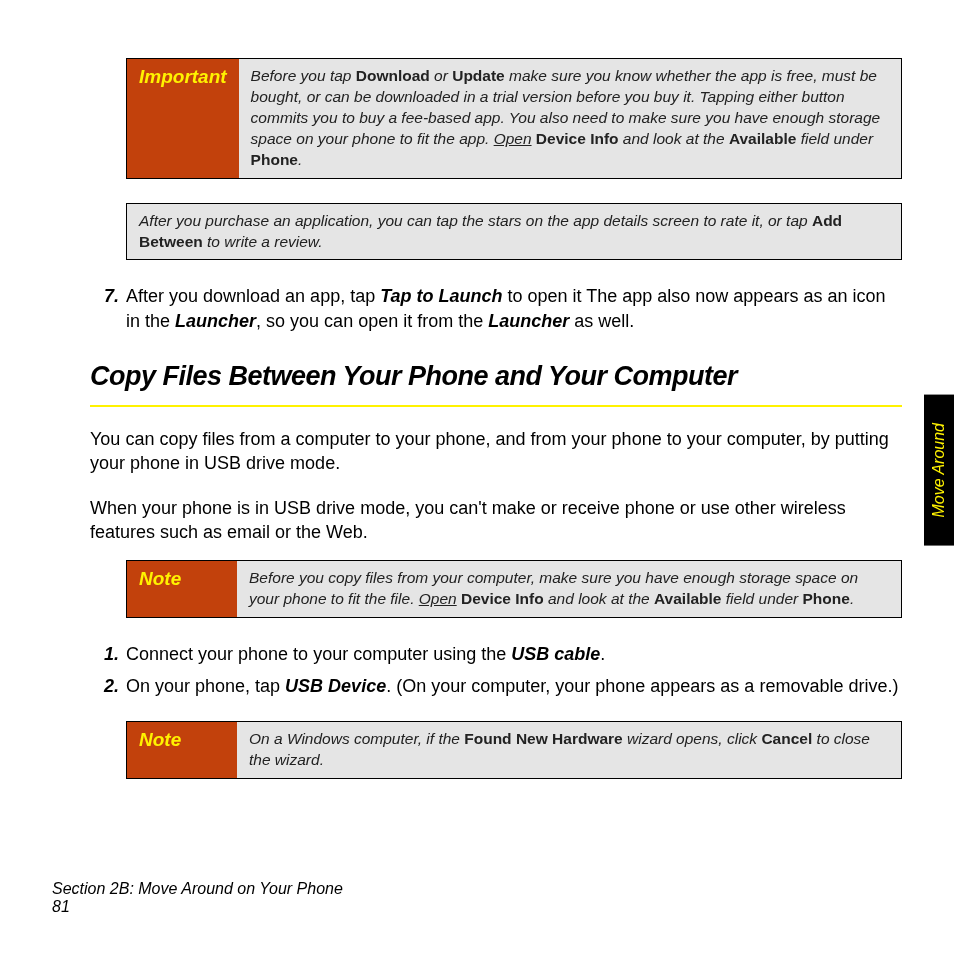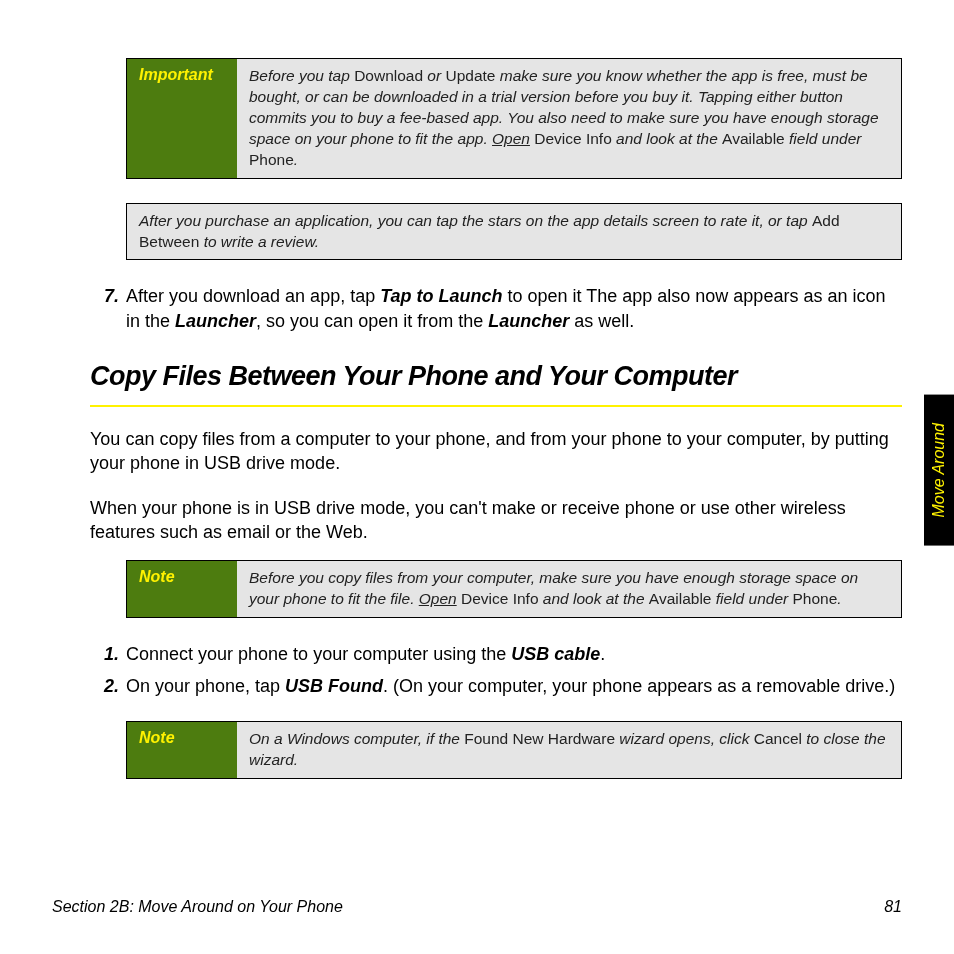--- a/index.html
+++ b/index.html
@@ -18,41 +18,41 @@
     padding: 58px 52px 40px 90px;
     width: 954px;
     height: 954px;
   }
   .callout {
     display: flex;
     border: 1px solid #000;
     margin: 0 0 24px 36px;
   }
   .callout-label {
-    background: #4d7c0f;
+    background: #c2410c;
     color: #fff200;
     font-style: italic;
     font-weight: bold;
-    font-size: 16px;
+    font-size: 19px;
     padding: 7px 12px;
     min-width: 110px;
     box-sizing: border-box;
   }
   .callout-body {
     background: #e5e5e5;
     font-style: italic;
     font-size: 15.5px;
     line-height: 1.35;
     color: #222;
     padding: 7px 12px;
     flex: 1;
   }
   .callout-body b {
     font-style: normal;
-    font-weight: normal;
+    font-weight: bold;
   }
   .callout-body u {
     text-decoration: underline;
   }
   ol.steps {
     list-style: none;
     margin: 0 0 22px 0;
     padding: 0 0 0 36px;
   }
   ol.steps li {
@@ -99,20 +99,21 @@
   }
   .footer {
     position: absolute;
     left: 52px;
     right: 52px;
     bottom: 38px;
     display: flex;
     justify-content: space-between;
     font-style: italic;
     font-size: 16px;
+    flex-direction: column;
   }
   .footer-left { font-weight: normal; }
   .footer-right { font-weight: normal; }
 </style>
 </head>
 <body>
 
 <div class="page">
 
   <div class="callout">
@@ -136,21 +137,21 @@
   <p class="body">You can copy files from a computer to your phone, and from your phone to your computer, by putting your phone in USB drive mode.</p>
   <p class="body">When your phone is in USB drive mode, you can't make or receive phone or use other wireless features such as email or the Web.</p>
 
   <div class="callout">
     <div class="callout-label">Note</div>
     <div class="callout-body">Before you copy files from your computer, make sure you have enough storage space on your phone to fit the file. <u>Open</u> <b>Device Info</b> and look at the <b>Available</b> field under <b>Phone</b>.</div>
   </div>
 
   <ol class="steps" id="usb-steps">
       <li><span class="num">1.</span><span>Connect your phone to your computer using the <span class="bi">USB cable</span>.</span></li>
-      <li><span class="num">2.</span><span>On your phone, tap <span class="bi">USB Found</span>. (On your computer, your phone appears as a removable drive.)</span></li>
+      <li><span class="num">2.</span><span>On your phone, tap <span class="bi">USB Device</span>. (On your computer, your phone appears as a removable drive.)</span></li>
     </ol>
 
   <div class="callout">
     <div class="callout-label">Note</div>
     <div class="callout-body">On a Windows computer, if the <b>Found New Hardware</b> wizard opens, click <b>Cancel</b> to close the wizard.</div>
   </div>
 
   <div class="side-tab">Move Around</div>
 
   <div class="footer">

